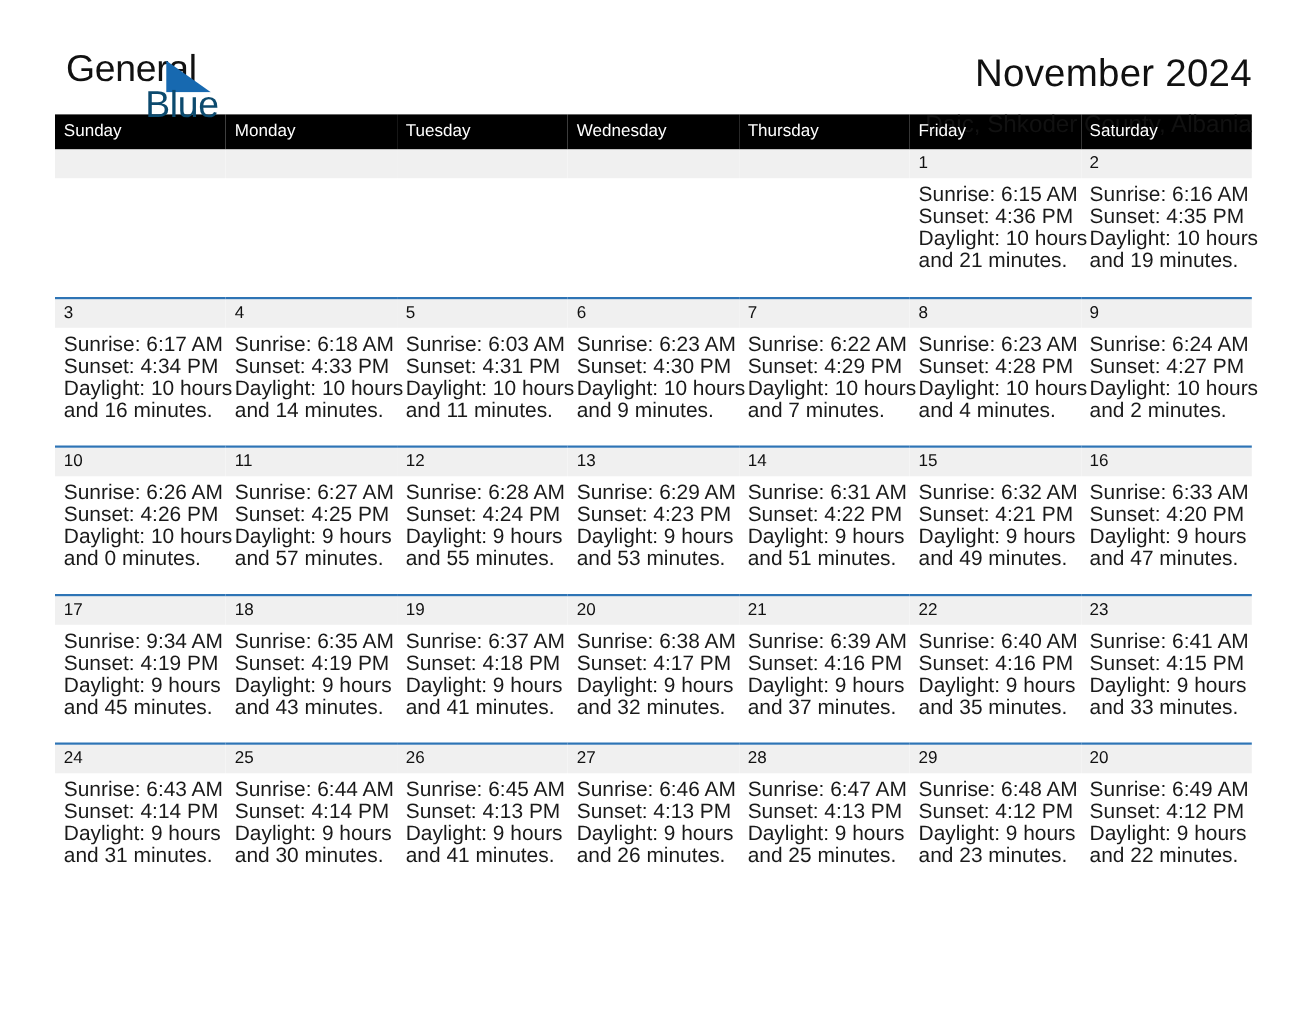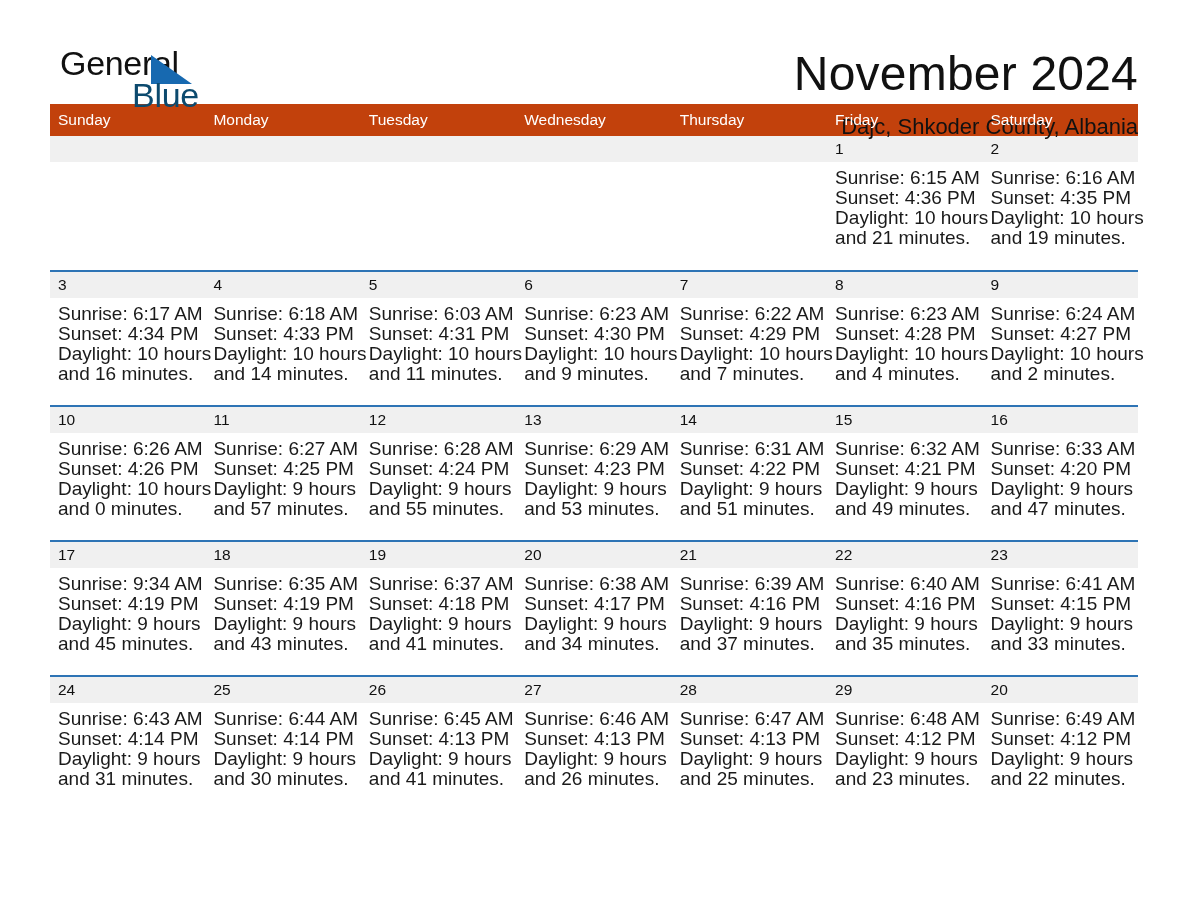--- a/index.html
+++ b/index.html
@@ -66,21 +66,21 @@
     letter-spacing: -0.3px;
     color: #0c4a6e;
     font-family: "Liberation Sans", sans-serif;
   }
 
   .titleblock {
     text-align: right;
     padding-top: 2px;
   }
   .cal-title {
-    font-size: 48px;
+    font-size: 35px;
     font-weight: 400;
     color: #111111;
     line-height: 1.1;
     letter-spacing: 0.2px;
   }
   .cal-subtitle {
     font-size: 22px;
     font-weight: 400;
     color: #111111;
     margin-top: 14px;
@@ -88,21 +88,21 @@
   }
 
   
   .calendar {
     width: 1088px;
     border-collapse: collapse;
     table-layout: fixed;
   }
 
   .weekday-row th {
-    background: #c2410c;
+    background: #000000;
     color: #ffffff;
     font-weight: 400;
     font-size: 15.5px;
     text-align: left;
     padding: 7px 0 7px 8px;
     height: 16px;
     border: none;
   }
 
   .week-row {
@@ -375,21 +375,21 @@
             <div>Daylight: 9 hours</div>
             <div>and 41 minutes.</div>
           </div>
         </td>
         <td>
           <div class="daynum">20</div>
           <div class="dayinfo">
             <div>Sunrise: 6:38 AM</div>
             <div>Sunset: 4:17 PM</div>
             <div>Daylight: 9 hours</div>
-            <div>and 34 minutes.</div>
+            <div>and 32 minutes.</div>
           </div>
         </td>
         <td>
           <div class="daynum">21</div>
           <div class="dayinfo">
             <div>Sunrise: 6:39 AM</div>
             <div>Sunset: 4:16 PM</div>
             <div>Daylight: 9 hours</div>
             <div>and 37 minutes.</div>
           </div>

